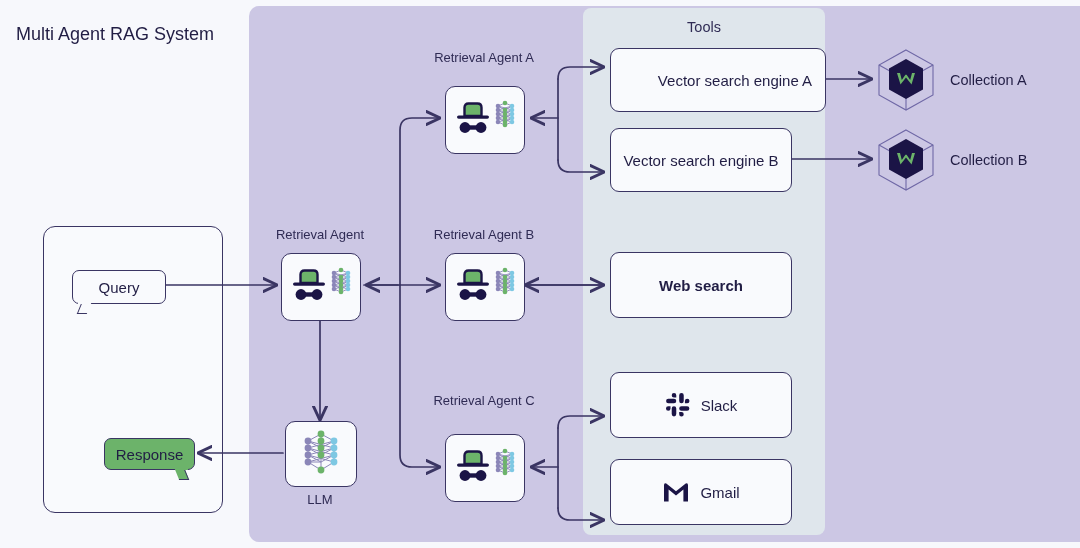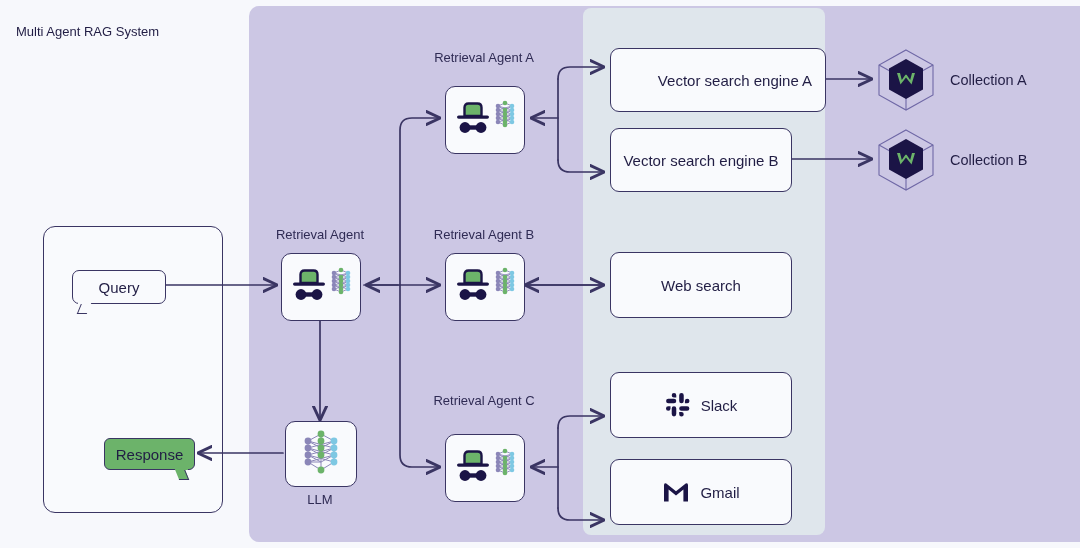--- a/index.html
+++ b/index.html
@@ -48,21 +48,21 @@
     border-bottom:1.6px solid #3a3563;
     width:9px;height:10px;
     background:#f9fafd;
     transform:skewX(-22deg);
     border-right:none;border-top:none;
   }
   #query-bubble .tailmask{
     position:absolute;left:5px;bottom:-1px;width:12px;height:4px;background:#f9fafd;
   }
   #response-bubble{
-    left:104px;top:438px;width:89px;height:30px;background:#6cb36a;border-radius:6px;
+    left:104px;top:438px;width:89px;height:30px;background:#6cb36a;
   }
   #response-bubble .tail{
     right:7px;bottom:-11px;
     border-right:1.6px solid #3a3563;
     border-bottom:1.6px solid #3a3563;
     width:9px;height:10px;
     background:#6cb36a;
     transform:skewX(22deg);
     border-left:none;border-top:none;
   }
@@ -85,35 +85,36 @@
     position:absolute;border:1.7px solid #3a3563;border-radius:9px;
     background:#f9fafd;display:flex;align-items:center;justify-content:center;
     gap:10px;font-size:15px;color:#211d44;
   }
 
   
   .collection-row{position:absolute;display:flex;align-items:center;gap:12px;}
   .collection-label{font-size:14.5px;color:#211d44;white-space:nowrap;}
 
   .title{
-    position:absolute;left:16px;top:24px;font-size:13px;color:#211d44;
+    position:absolute;left:16px;top:24px;font-size:18px;color:#211d44;
   }
   svg{display:block;overflow:visible;}
   .edge-layer{position:absolute;left:0;top:0;width:1080px;height:548px;pointer-events:none;}
 </style>
 </head>
 <body>
 
 <div id="stage">
 
   <div class="title">Multi Agent RAG System</div>
 
   <div class="panel-agents"></div>
 
   <div class="panel-tools"></div>
+  <div class="panel-tools-label">Tools</div>
 
   <div class="client-box"></div>
 
   <svg class="edge-layer" viewBox="0 0 1080 548">
     <defs>
       <marker id="ah" markerWidth="9" markerHeight="9" refX="8.2" refY="4.5" orient="auto">
         <path d="M0,0.6 L8.4,4.5 L0,8.4" fill="none" stroke="#3a3563" stroke-width="1.7" stroke-linecap="round" stroke-linejoin="round"></path>
       </marker>
     </defs>
     <g fill="none" stroke="#3a3563" stroke-width="1.7" stroke-linecap="round">
@@ -339,21 +340,21 @@
   <div class="node-label" style="left:250px;top:492px;width:140px;">LLM</div>
 
   <div class="tool-box" style="left:610px;top:48px;width:180px;height:62px;padding-left:34px;">
     <span>Vector search engine A</span>
   </div>
 
   <div class="tool-box" style="left:610px;top:128px;width:180px;height:62px;">
     <span>Vector search engine B</span>
   </div>
 
-  <div class="tool-box" style="left:610px;top:252px;width:180px;height:64px;">
+  <div class="tool-box" style="left:610px;top:252px;width:180px;height:64px;font-weight:bold;">
     <span>Web search</span>
   </div>
 
   <div class="tool-box" style="left:610px;top:372px;width:180px;height:64px;">
     <span>
       <svg width="26" height="26" viewBox="0 0 24 24" fill="#1b1446">
         <path d="M5.1,15.2a2.1,2.1 0 1 1-2.1-2.1h2.1zM6.2,15.2a2.1,2.1 0 0 1 4.2,0v5.2a2.1,2.1 0 0 1-4.2,0z"></path>
         <path d="M8.3,5.1a2.1,2.1 0 1 1 2.1-2.1v2.1zM8.3,6.2a2.1,2.1 0 0 1 0,4.2H3.1a2.1,2.1 0 0 1 0-4.2z"></path>
         <path d="M18.4,8.3a2.1,2.1 0 1 1 2.1,2.1h-2.1zM17.3,8.3a2.1,2.1 0 0 1-4.2,0V3.1a2.1,2.1 0 0 1 4.2,0z"></path>
         <path d="M15.2,18.4a2.1,2.1 0 1 1-2.1,2.1v-2.1zM15.2,17.3a2.1,2.1 0 0 1 0-4.2h5.2a2.1,2.1 0 0 1 0,4.2z"></path>

